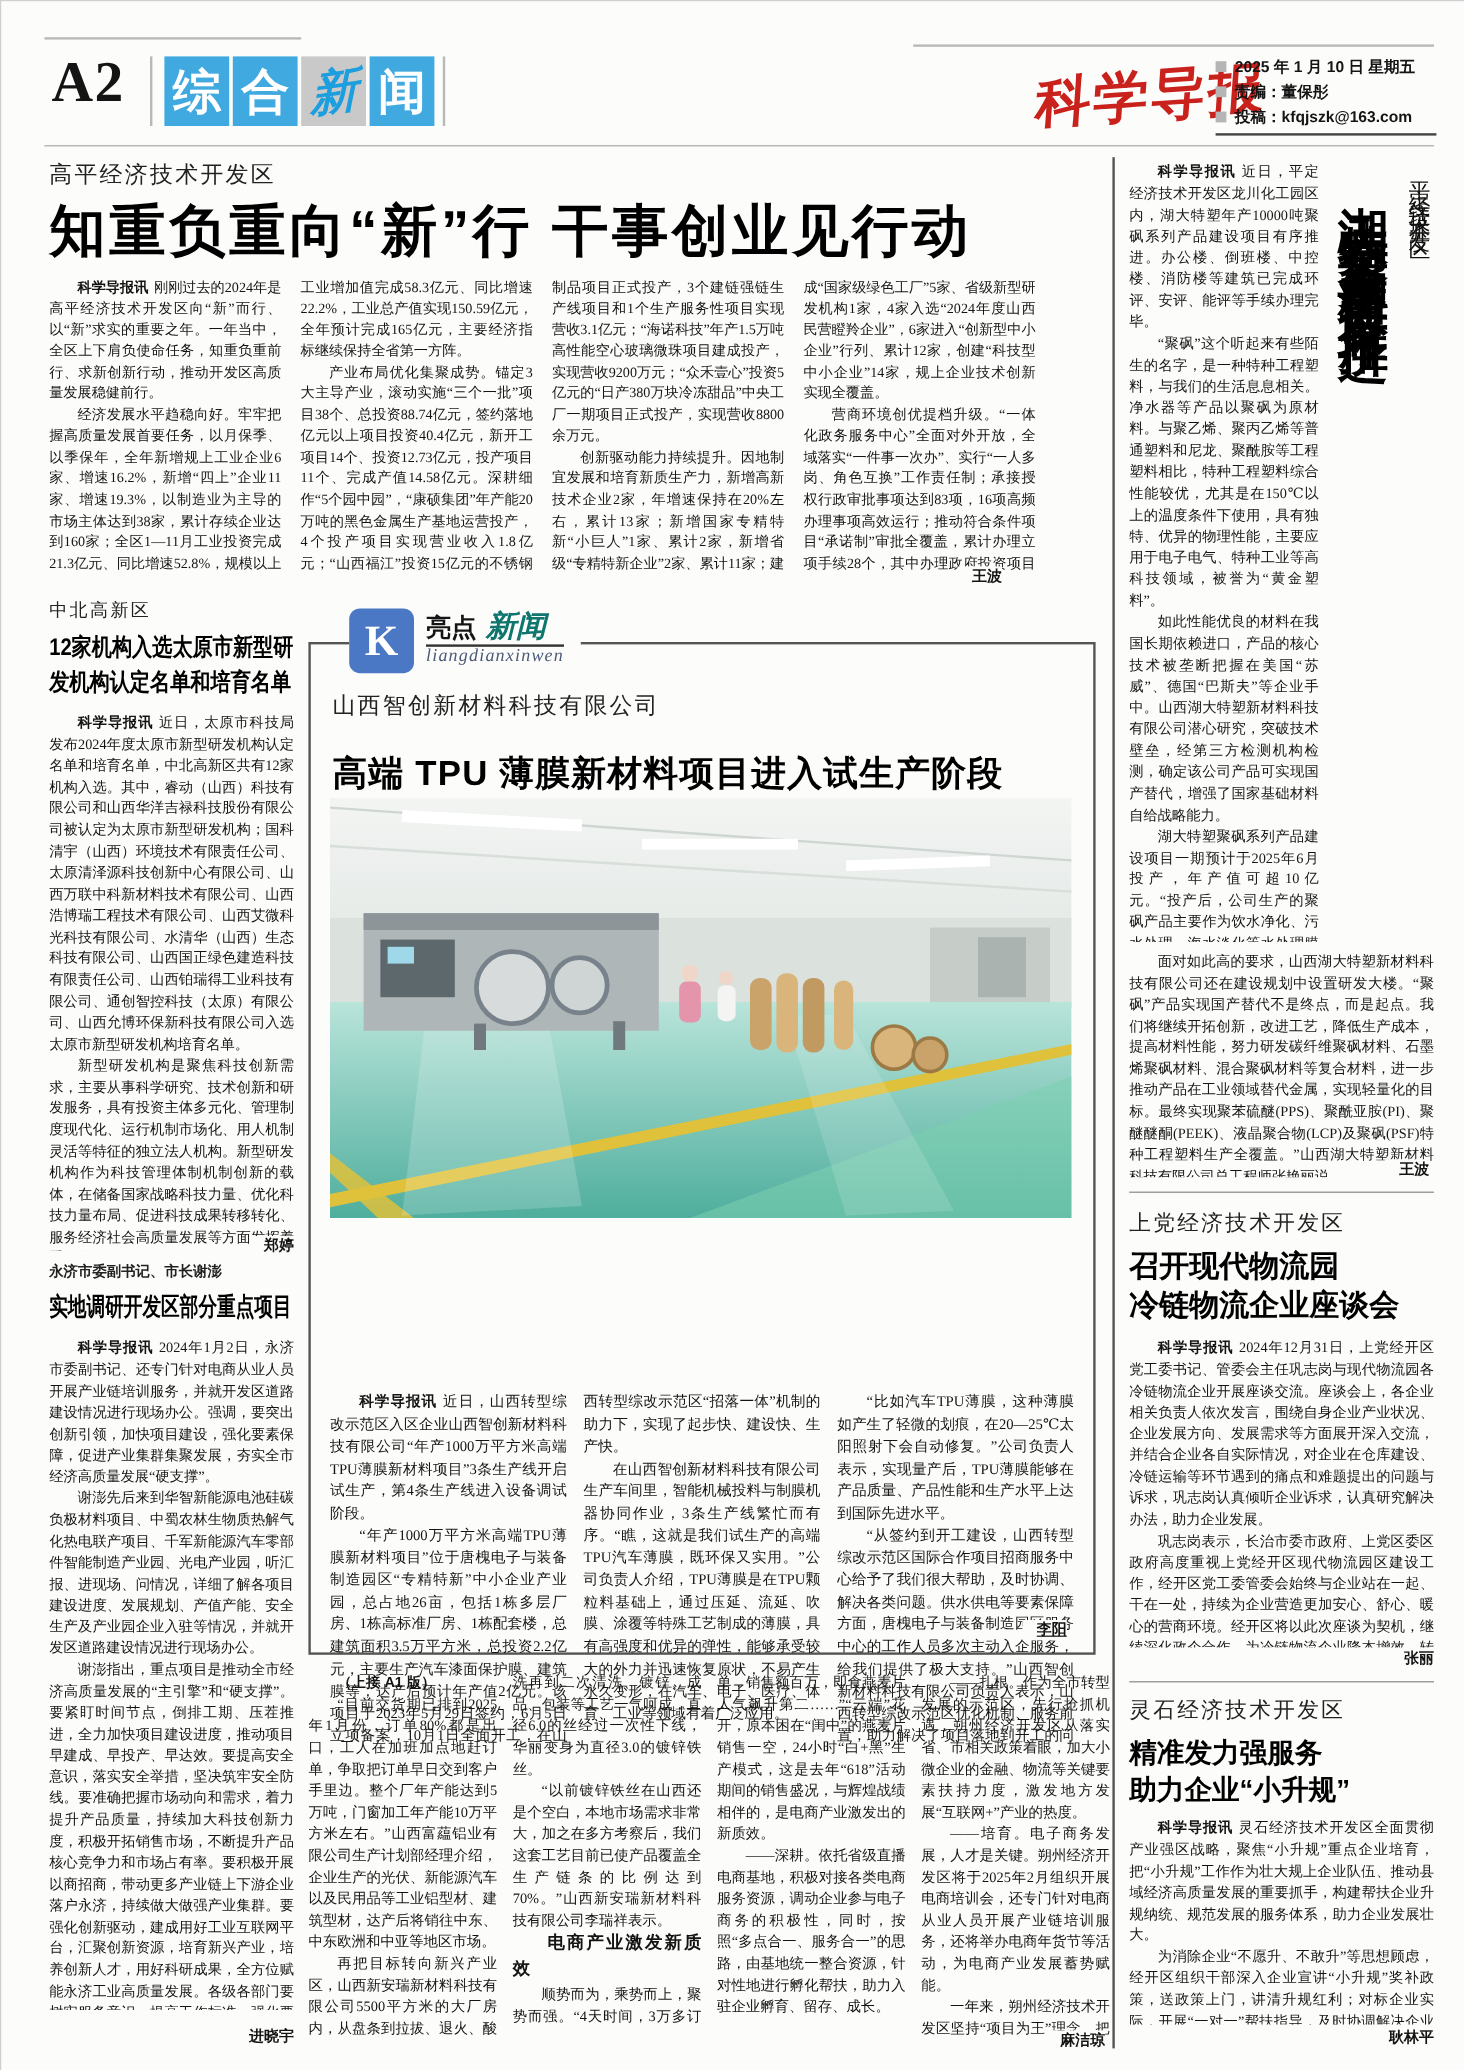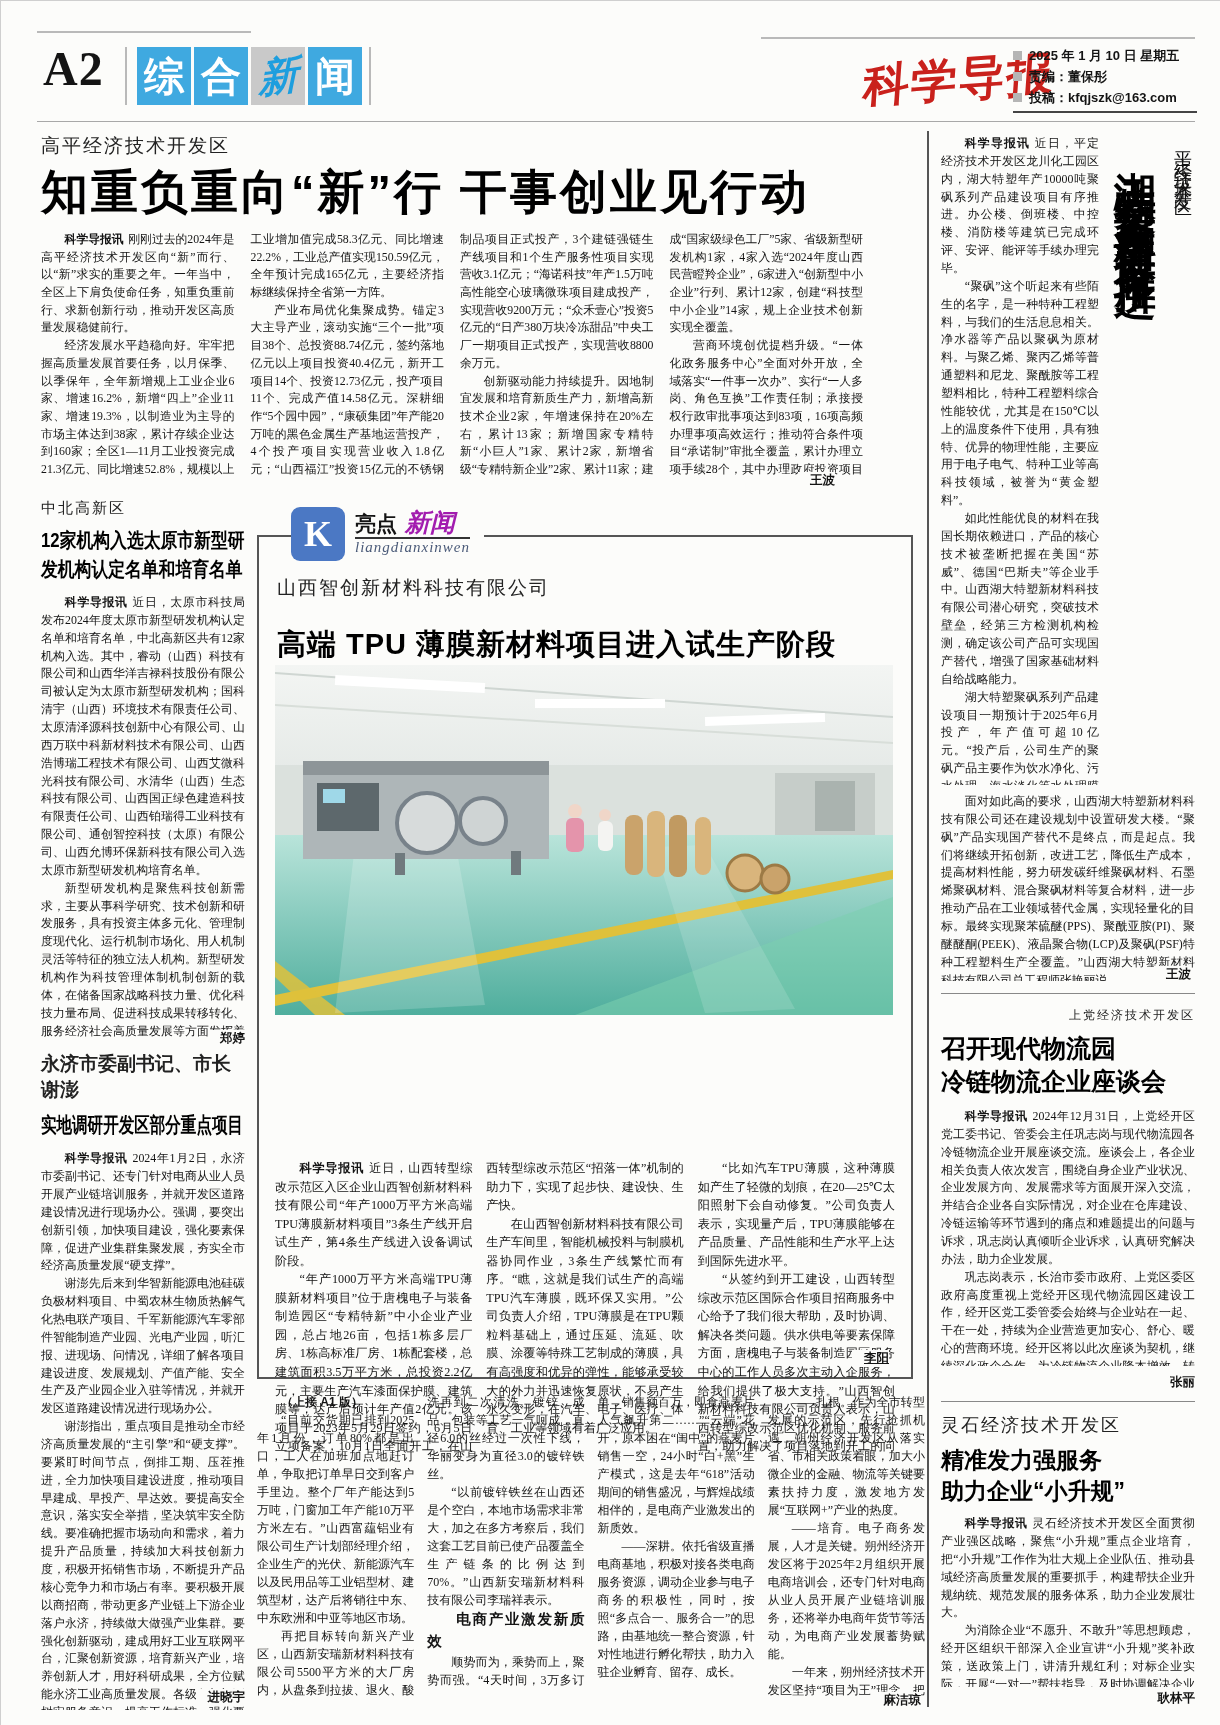--- a/index.html
+++ b/index.html
@@ -37,21 +37,21 @@
   .small-body{font-size:11.9px;line-height:1.5;}
   
   .featbox{border:2px solid #555;}
   .badge{display:flex;align-items:flex-start;background:#fcfcfa;padding-right:14px;}
   .badge-k{width:54px;height:54px;border-radius:9px;background:#4b78c4;color:#fff;display:flex;
            align-items:center;justify-content:center;font-size:36px;font-weight:700;
            font-family:"Liberation Serif",serif;}
   .badge-right{margin-left:10px;}
   .badge-title{border-bottom:2px solid #333;padding:2px 6px 0 0;line-height:1.1;}
   .badge-black{font-size:21px;font-weight:700;}
-  .badge-blue{font-size:25px;font-weight:700;color:#a21caf;font-style:italic;margin-left:4px;}
+  .badge-blue{font-size:25px;font-weight:700;color:#0f766e;font-style:italic;margin-left:4px;}
   .badge-pinyin{font-style:italic;font-size:15px;color:#4a5a78;letter-spacing:1px;}
   .feat-hl{font-size:29px;letter-spacing:1px;}
   .feat-body{column-count:3;column-gap:14px;font-size:12.2px;line-height:1.52;}
   
   .cont-body{column-count:4;column-gap:13px;font-size:12px;line-height:1.5;}
   .jump{font-family:"Liberation Sans",sans-serif;font-weight:700;text-indent:0;}
   .subhead{font-family:"Liberation Sans",sans-serif;font-weight:700;font-size:14.5px;
            text-indent:0;margin:6px 0 4px;}
   
   .v-kicker{writing-mode:vertical-rl;font-family:"Liberation Sans",sans-serif;font-size:18px;
@@ -121,21 +121,21 @@
     <h2 class="hl a2-hl" style="margin:8px 0 0;">12家机构入选太原市新型研发机构认定名单和培育名单</h2>
     <div class="small-body bodytxt" style="margin-top:10px;height:448px;">
       <p class="para"><b class="lead">科学导报讯</b><span>近日，太原市科技局发布2024年度太原市新型研发机构认定名单和培育名单，中北高新区共有12家机构入选。其中，睿动（山西）科技有限公司和山西华洋吉禄科技股份有限公司被认定为太原市新型研发机构；国科清宇（山西）环境技术有限责任公司、太原清泽源科技创新中心有限公司、山西万联中科新材料技术有限公司、山西浩博瑞工程技术有限公司、山西艾微科光科技有限公司、水清华（山西）生态科技有限公司、山西国正绿色建造科技有限责任公司、山西铂瑞得工业科技有限公司、通创智控科技（太原）有限公司、山西允博环保新科技有限公司入选太原市新型研发机构培育名单。</span></p>
       <p class="para">新型研发机构是聚焦科技创新需求，主要从事科学研究、技术创新和研发服务，具有投资主体多元化、管理制度现代化、运行机制市场化、用人机制灵活等特征的独立法人机构。新型研发机构作为科技管理体制机制创新的载体，在储备国家战略科技力量、优化科技力量布局、促进科技成果转移转化、服务经济社会高质量发展等方面发挥着重要作用。</p>
 
     </div>
     <div class="byline" style="right:0;bottom:0;margin-left:40px;">郑婷</div>
   </article>
 
   <article class="abs" style="left:40px;top:1050px;width:204px;height:655px;">
-    <div class="kicker sans" style="font-size:19px;font-weight:700;letter-spacing:0;">永济市委副书记、市长谢澎</div>
+    <div class="kicker sans" style="font-size:12px;font-weight:700;letter-spacing:0;">永济市委副书记、市长谢澎</div>
     <h2 class="hl a3-hl" style="margin:8px 0 0;">实地调研开发区部分重点项目</h2>
     <div class="small-body bodytxt" style="margin-top:12px;height:560px;">
       <p class="para"><b class="lead">科学导报讯</b><span>2024年1月2日，永济市委副书记、还专门针对电商从业人员开展产业链培训服务，并就开发区道路建设情况进行现场办公。强调，要突出创新引领，加快项目建设，强化要素保障，促进产业集群集聚发展，夯实全市经济高质量发展“硬支撑”。</span></p>
       <p class="para">谢澎先后来到华智新能源电池硅碳负极材料项目、中蜀农林生物质热解气化热电联产项目、千军新能源汽车零部件智能制造产业园、光电产业园，听汇报、进现场、问情况，详细了解各项目建设进度、发展规划、产值产能、安全生产及产业园企业入驻等情况，并就开发区道路建设情况进行现场办公。</p>
       <p class="para">谢澎指出，重点项目是推动全市经济高质量发展的“主引擎”和“硬支撑”。要紧盯时间节点，倒排工期、压茬推进，全力加快项目建设进度，推动项目早建成、早投产、早达效。要提高安全意识，落实安全举措，坚决筑牢安全防线。要准确把握市场动向和需求，着力提升产品质量，持续加大科技创新力度，积极开拓销售市场，不断提升产品核心竞争力和市场占有率。要积极开展以商招商，带动更多产业链上下游企业落户永济，持续做大做强产业集群。要强化创新驱动，建成用好工业互联网平台，汇聚创新资源，培育新兴产业，培养创新人才，用好科研成果，全方位赋能永济工业高质量发展。各级各部门要树牢服务意识，提高工作标准，强化要素保障，及时协调解决道路、土地等问题，持续完善产业园宿舍、餐厅等配套设施，不断创优营商环境，助力企业安心发展、项目高效推进。</p>
     </div>
     <div class="byline" style="right:0;bottom:0;">进晓宇</div>
   </article>
 
   <section class="abs featbox" style="left:256px;top:534px;width:652px;height:840px;">
@@ -247,21 +247,21 @@
     </div>
     <div class="abs small-body bodytxt" style="left:0;top:662px;width:254px;height:188px;">
       <p class="para">面对如此高的要求，山西湖大特塑新材料科技有限公司还在建设规划中设置研发大楼。“聚砜”产品实现国产替代不是终点，而是起点。我们将继续开拓创新，改进工艺，降低生产成本，提高材料性能，努力研发碳纤维聚砜材料、石墨烯聚砜材料、混合聚砜材料等复合材料，进一步推动产品在工业领域替代金属，实现轻量化的目标。最终实现聚苯硫醚(PPS)、聚酰亚胺(PI)、聚醚醚酮(PEEK)、液晶聚合物(LCP)及聚砜(PSF)特种工程塑料生产全覆盖。”山西湖大特塑新材料科技有限公司总工程师张艳丽说。</p>
     </div>
     <div class="byline" style="right:4px;bottom:0;">王波</div>
   </article>
 
   <div class="abs" style="left:940px;top:992px;width:254px;height:1px;background:#888;"></div>
 
   <article class="abs" style="left:940px;top:1006px;width:254px;height:384px;">
-    <div class="kicker" style="font-size:12px;text-align:right;">上党经济技术开发区</div>
+    <div class="kicker" style="font-size:18px;">上党经济技术开发区</div>
     <h2 class="hl sd-hl" style="margin:8px 0 0;">
       <span style="display:block;">召开现代物流园</span>
       <span style="display:block;">冷链物流企业座谈会</span>
     </h2>
     <div class="small-body bodytxt" style="margin-top:10px;height:258px;">
       <p class="para"><b class="lead">科学导报讯</b><span>2024年12月31日，上党经开区党工委书记、管委会主任巩志岗与现代物流园各冷链物流企业开展座谈交流。座谈会上，各企业相关负责人依次发言，围绕自身企业产业状况、企业发展方向、发展需求等方面展开深入交流，并结合企业各自实际情况，对企业在仓库建设、冷链运输等环节遇到的痛点和难题提出的问题与诉求，巩志岗认真倾听企业诉求，认真研究解决办法，助力企业发展。</span></p>
       <p class="para">巩志岗表示，长治市委市政府、上党区委区政府高度重视上党经开区现代物流园区建设工作，经开区党工委管委会始终与企业站在一起、干在一处，持续为企业营造更加安心、舒心、暖心的营商环境。经开区将以此次座谈为契机，继续深化政企合作，为冷链物流企业降本增效、转型升级提供有力支撑。</p>
     </div>
     <div class="byline" style="right:0;bottom:0;">张丽</div>
   </article>

